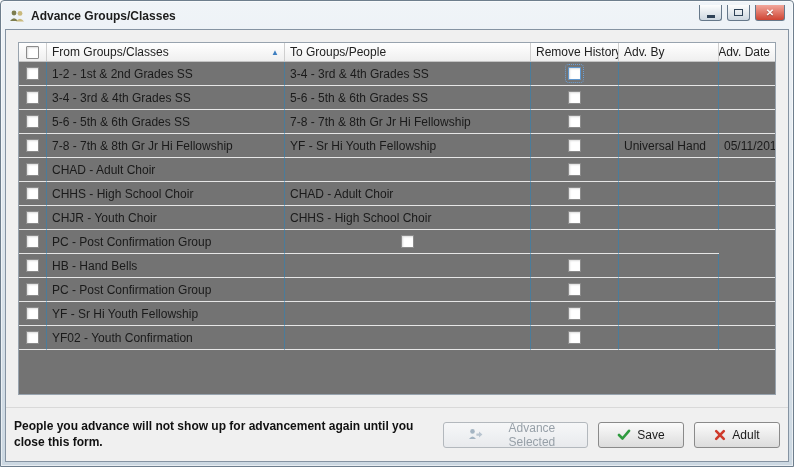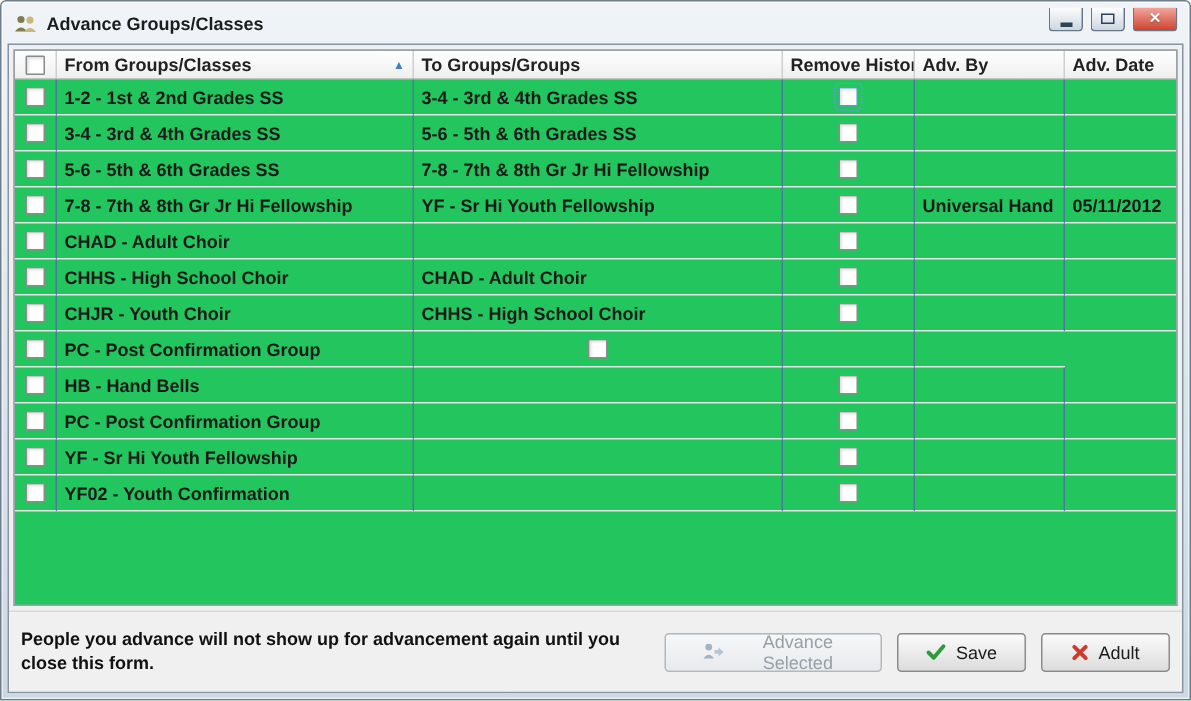--- a/index.html
+++ b/index.html
@@ -20,26 +20,26 @@
   .title-text{font-size:12px;font-weight:bold;color:#1c1c1c;}
   .win-controls{position:absolute;top:0;right:4px;display:flex;gap:5px;}
   .winbtn{width:23px;height:16px;border:1px solid #66788a;border-top:none;border-radius:0 0 3px 3px;
     background:linear-gradient(#fdfdfd,#cdd7e0);cursor:pointer;display:flex;align-items:flex-end;justify-content:center;padding:0 0 2px 0;}
   .winbtn.maxb{align-items:center;padding:0;}
   .winbtn.close{width:30px;background:linear-gradient(#f2a79b,#cf4433);align-items:center;padding:0;}
   .g-min{width:8px;height:3px;background:#2f4257;}
   .g-max{width:9px;height:7px;border:1px solid #2f4257;background:transparent;}
   .g-x{color:#fff;font-size:10px;font-weight:bold;line-height:1;text-shadow:0 1px 1px rgba(0,0,0,.35);}
   .client{flex:1;min-height:0;border:1px solid #8593a2;background:#f0f0f0;display:flex;flex-direction:column;}
-  .grid-wrap{flex:1;min-height:0;margin:3px;border:1px solid #98a3ae;background:#22c55e;overflow:hidden;font-weight:bold;}
+  .grid-wrap{flex:1;min-height:0;margin:12px;border:1px solid #98a3ae;background:#737373;overflow:hidden;}
   .grid-row{display:grid;grid-template-columns:28px 238px 246px 88px 100px 1fr;}
   .header-row{height:19px;background:linear-gradient(#ffffff,#efefef);border-bottom:1px solid #c3c3c3;}
   .hcell{display:flex;align-items:center;padding:0 5px;font-size:12px;color:#222;
     border-right:1px solid #cfcfcf;overflow:hidden;white-space:nowrap;}
-  .hcell.lastc{border-right:none;}
+  .hcell.lastc{border-right:none;justify-content:flex-end;}
   .hcell.center,.cell.center{justify-content:center;}
   .data-row{height:24px;}
   .cell{display:flex;align-items:center;padding:0 5px;font-size:12px;color:#1a1a1a;
     border-right:1px solid #4a7c9b;border-bottom:1px solid #e6e6e6;overflow:hidden;white-space:nowrap;}
   .cell.lastc{border-right:none;}
   .checkbox{width:13px;height:13px;background:#fff;border:1px solid #8b8b8b;border-radius:1px;
     box-shadow:inset 1px 1px 2px rgba(0,0,0,.14);display:inline-block;cursor:pointer;flex:0 0 auto;}
   .checkbox.focused{outline:1px dotted #6aa0d8;outline-offset:2px;border-color:#5e97cf;}
   .sort-arrow{margin-left:auto;padding-left:4px;font-size:8px;color:#3f7fc1;}
   .footer{height:54px;border-top:1px solid #d9d9d9;background:#f0f0f0;display:flex;align-items:center;padding:0 8px;gap:10px;}
@@ -85,21 +85,21 @@
     <div class="grid-wrap">
       <div class="grid-row header-row">
         <div class="hcell center">
           <span class="checkbox"></span>
         </div>
         <div class="hcell">
           <span>From Groups/Classes</span>
           <span class="sort-arrow">▲</span>
         </div>
         <div class="hcell">
-          <span>To Groups/Groups</span>
+          <span>To Groups/People</span>
         </div>
         <div class="hcell">
           <span>Remove History</span>
         </div>
         <div class="hcell">
           <span>Adv. By</span>
         </div>
         <div class="hcell lastc">
           <span>Adv. Date</span>
         </div>

